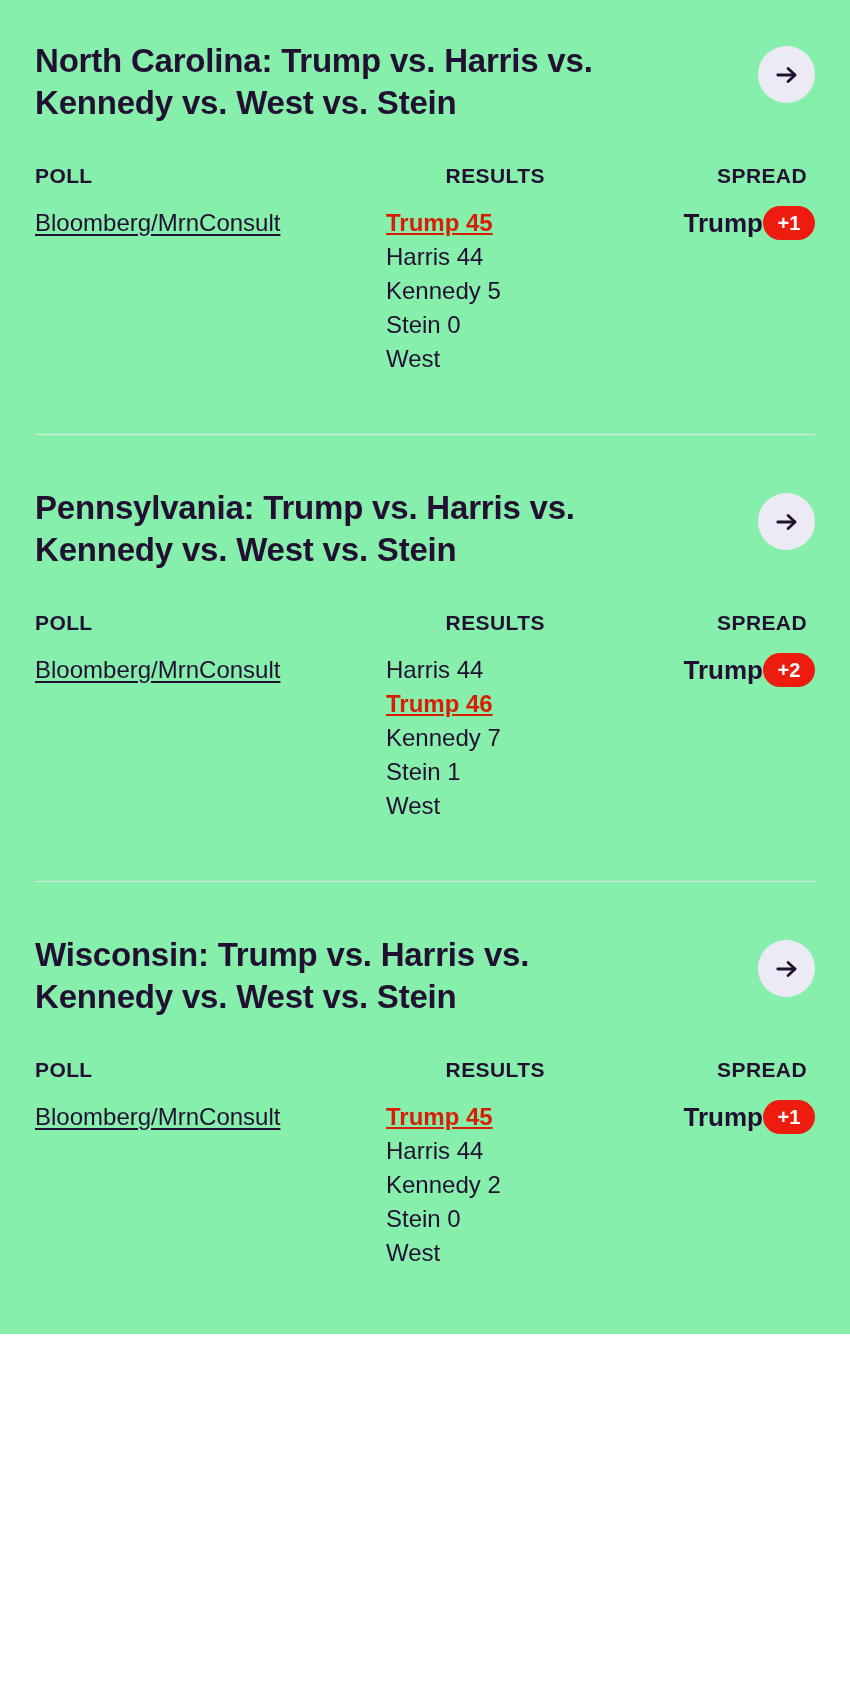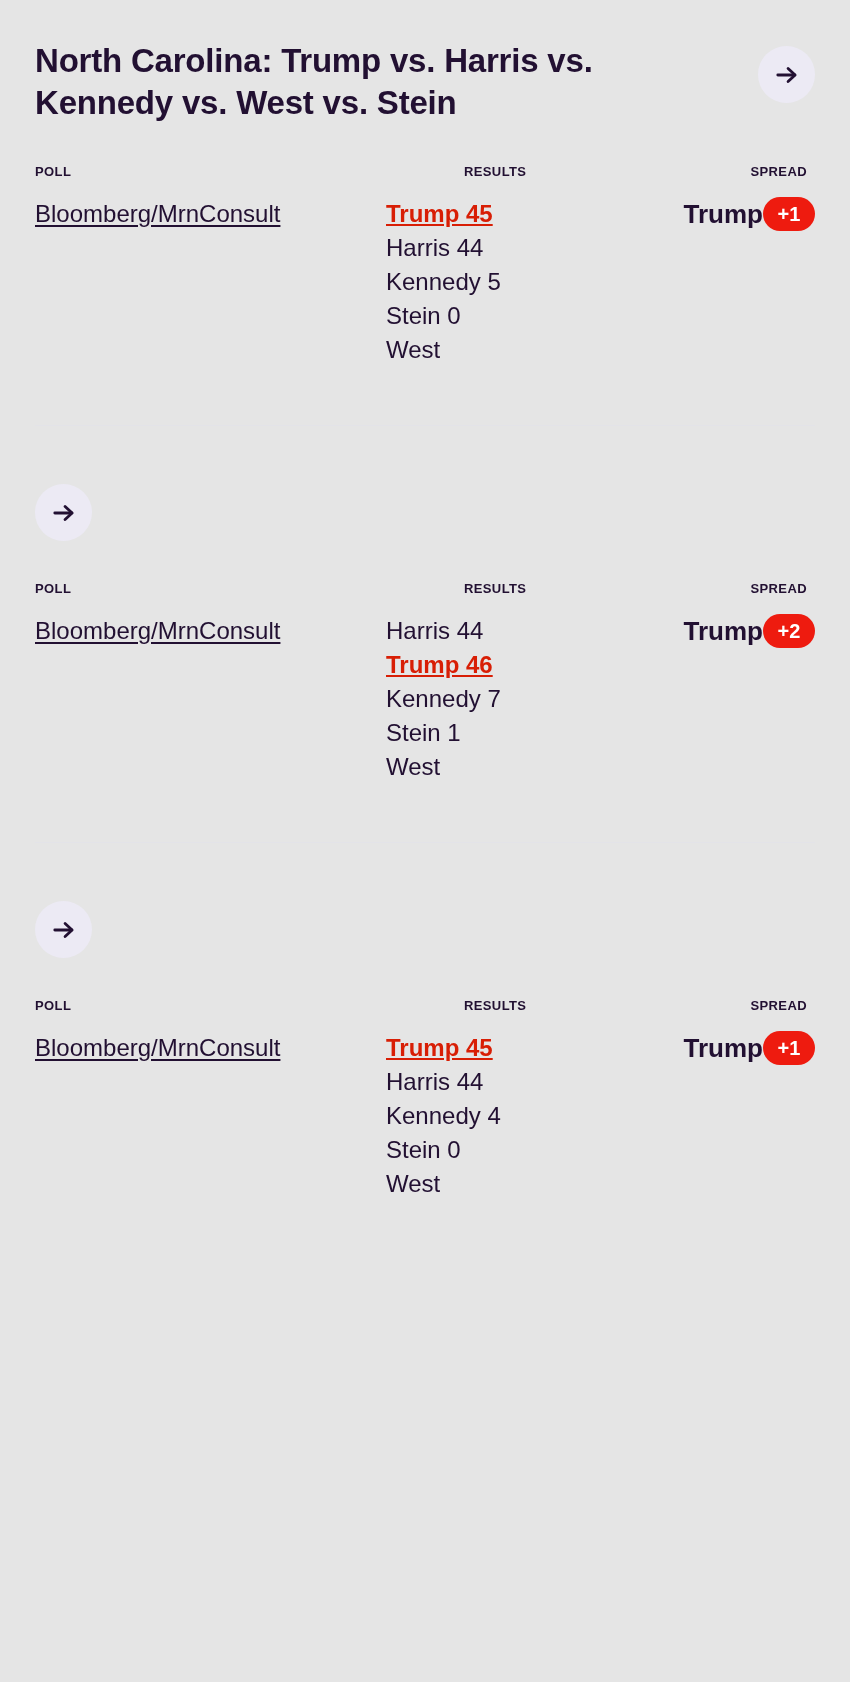--- a/index.html
+++ b/index.html
@@ -7,23 +7,23 @@
   html, body {
     width: 850px;
     height: 1682px;
     background: #ffffff;
     font-family: "Liberation Sans", sans-serif;
     -webkit-font-smoothing: antialiased;
   }
 
   .page {
     width: 850px;
-    height: 1682px;
+    height: 1334px;
     position: relative;
-    background: #e5e5e5;
+    background: #86efac;
     overflow: hidden;
   }
 
   
   .poll-section {
     position: relative;
     padding: 0 35px;
   }
 
   .section-divider {
@@ -72,21 +72,21 @@
     width: 100%;
     border-collapse: collapse;
     table-layout: fixed;
   }
 
   .poll-table col.c-poll   { width: 45%; }
   .poll-table col.c-result { width: 28%; }
   .poll-table col.c-spread { width: 27%; }
 
   .poll-table th {
-    font-size: 13px;
+    font-size: 21px;
     font-weight: 700;
     color: #221032;
     letter-spacing: 0.4px;
     padding-bottom: 18px;
     vertical-align: bottom;
   }
 
   .th-poll   { text-align: left; }
   .th-result { text-align: center; }
   .th-spread { text-align: right; padding-right: 8px; }
@@ -212,20 +212,21 @@
           </td>
         </tr>
       </tbody>
     </table>
   </div>
 
   <hr class="section-divider">
 
   <div class="poll-section sec-1">
     <div class="headline-row">
+      <h2 class="headline">Pennsylvania: Trump vs. Harris vs. Kennedy vs. West vs. Stein</h2>
       <button class="arrow-button">
         <span>
           <svg width="26" height="26" viewBox="0 0 24 24" fill="none" stroke="#221032" stroke-width="2.6" stroke-linecap="round" stroke-linejoin="round">
             <line x1="3.5" y1="12" x2="19" y2="12"></line>
             <polyline points="13,6 19.5,12 13,18"></polyline>
           </svg>
         </span>
       </button>
     </div>
 
@@ -264,20 +265,21 @@
           </td>
         </tr>
       </tbody>
     </table>
   </div>
 
   <hr class="section-divider">
 
   <div class="poll-section sec-2">
     <div class="headline-row">
+      <h2 class="headline">Wisconsin: Trump vs. Harris vs. Kennedy vs. West vs. Stein</h2>
       <button class="arrow-button">
         <span>
           <svg width="26" height="26" viewBox="0 0 24 24" fill="none" stroke="#221032" stroke-width="2.6" stroke-linecap="round" stroke-linejoin="round">
             <line x1="3.5" y1="12" x2="19" y2="12"></line>
             <polyline points="13,6 19.5,12 13,18"></polyline>
           </svg>
         </span>
       </button>
     </div>
 
@@ -297,21 +299,21 @@
         </tr>
       </thead>
       <tbody>
         <tr>
           <td>
             <span class="poll-name">Bloomberg/MrnConsult</span>
           </td>
           <td class="results-cell">
             <div class="result-line leader">Trump 45</div>
             <div class="result-line">Harris 44</div>
-            <div class="result-line">Kennedy 4</div>
+            <div class="result-line">Kennedy 2</div>
             <div class="result-line">Stein 0</div>
             <div class="result-line">West</div>
           </td>
           <td class="spread-cell">
             <span class="spread-wrap">
               <span class="spread-name">Trump</span>
               <span class="spread-badge">+1</span>
             </span>
           </td>
         </tr>

